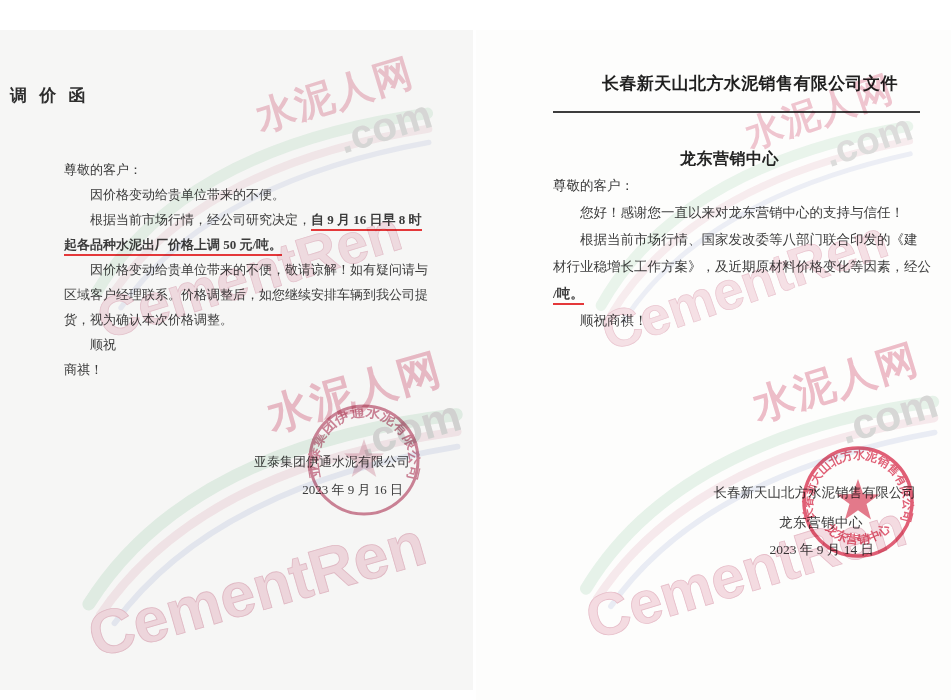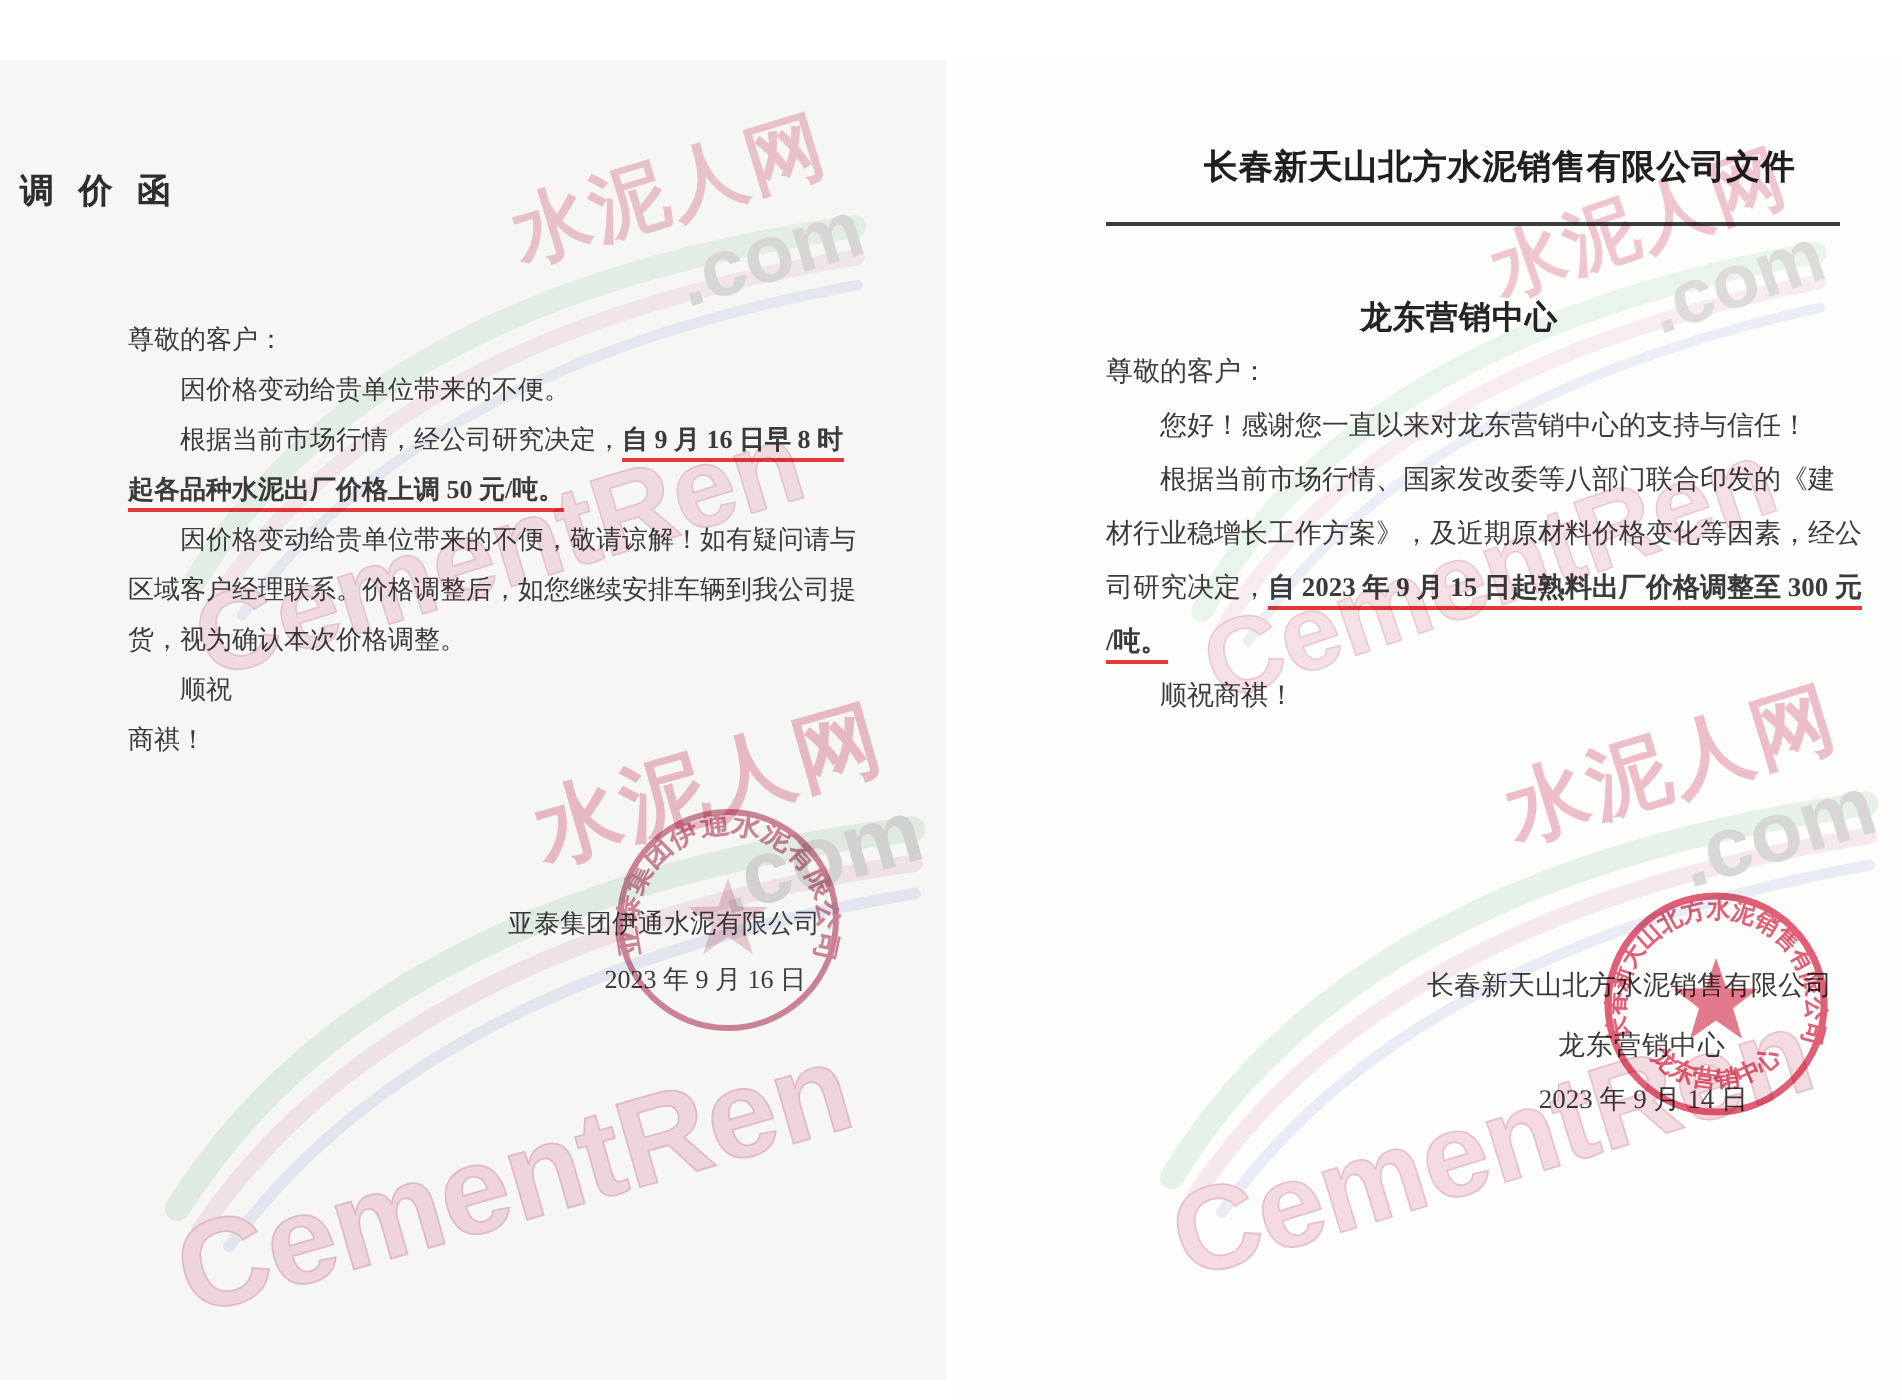--- a/index.html
+++ b/index.html
@@ -98,21 +98,20 @@
 <div class="paper paper-right">
   <div class="doc-header-right">长春新天山北方水泥销售有限公司文件</div>
   <div class="header-rule"></div>
   <div class="doc-title-right">龙东营销中心</div>
 
   <div class="body-right">
     <div class="line"><span>尊敬的客户：</span></div>
     <div class="line ind"><span>您好！感谢您一直以来对龙东营销中心的支持与信任！</span></div>
     <div class="line ind"><span>根据当前市场行情、国家发改委等八部门联合印发的《建</span></div>
     <div class="line"><span>材行业稳增长工作方案》，及近期原材料价格变化等因素，经公</span></div>
-    <div class="line"><span>司研究决定，</span><span class="u">自 2023 年 9 月 15 日起熟料出厂价格调整至 300 元</span></div>
     <div class="line"><span class="u">/吨。</span></div>
     <div class="line ind"><span>顺祝商祺！</span></div>
   </div>
 
   <div class="sig sig-right-company">长春新天山北方水泥销售有限公司</div>
   <div class="sig sig-right-dept">龙东营销中心</div>
   <div class="sig sig-right-date">2023 年 9 月 14 日</div>
 
   <svg class="seal seal-right" width="118" height="118" viewBox="0 0 118 118">
     <defs>

